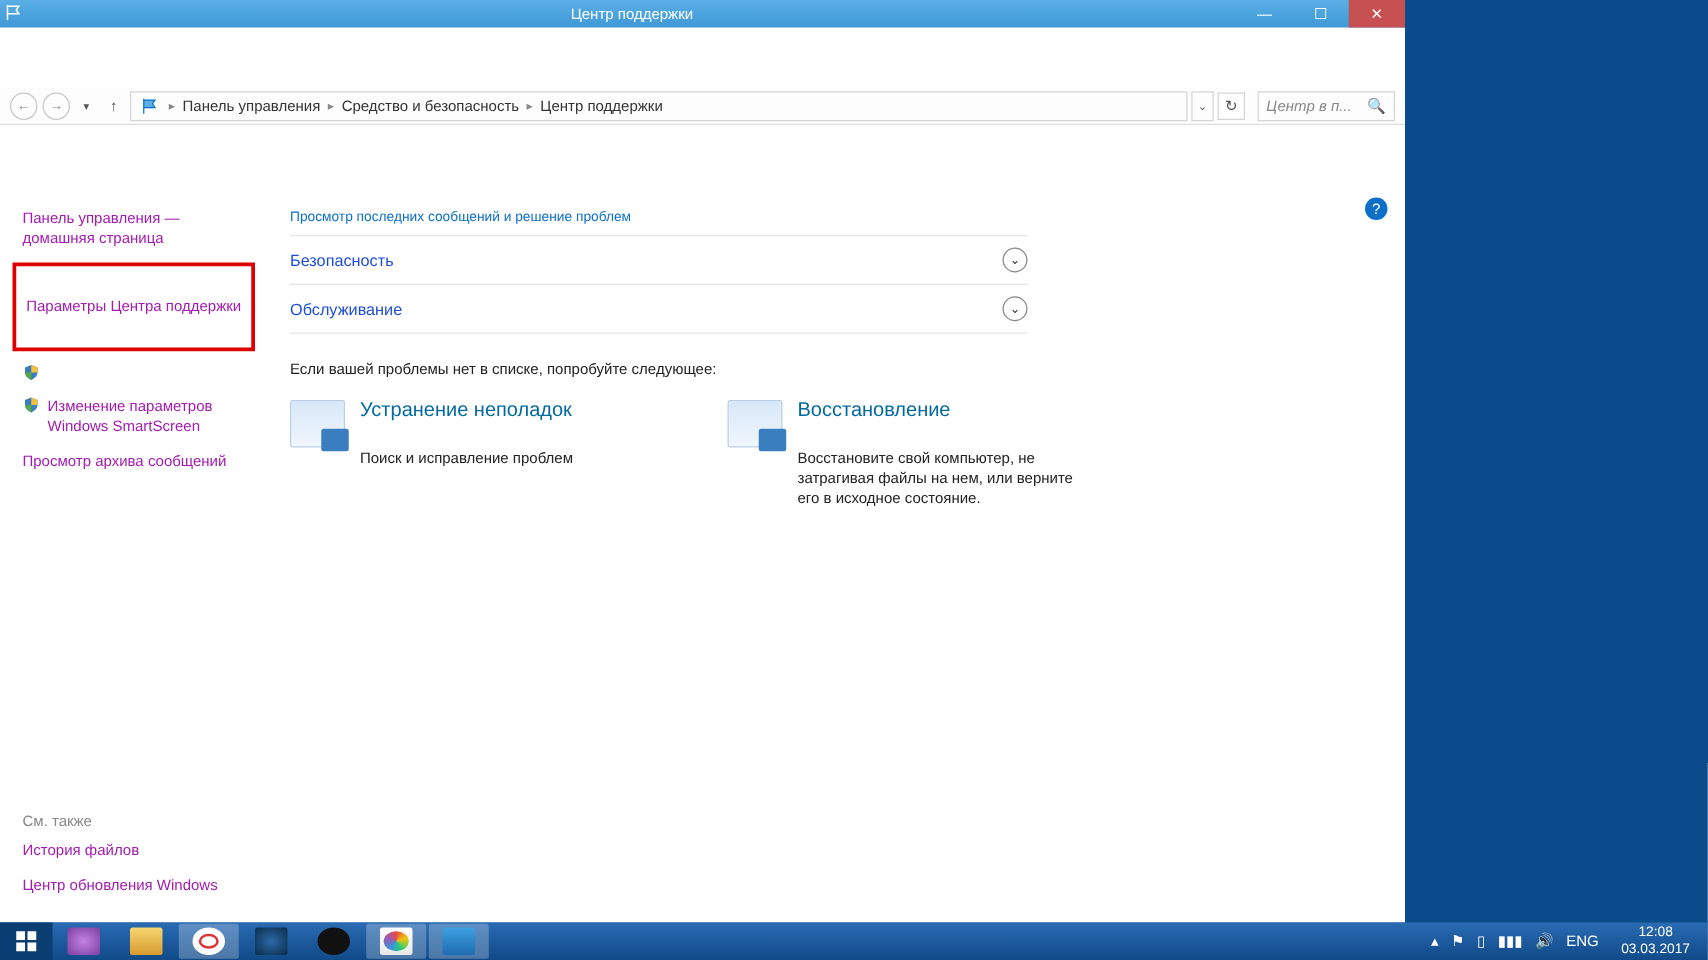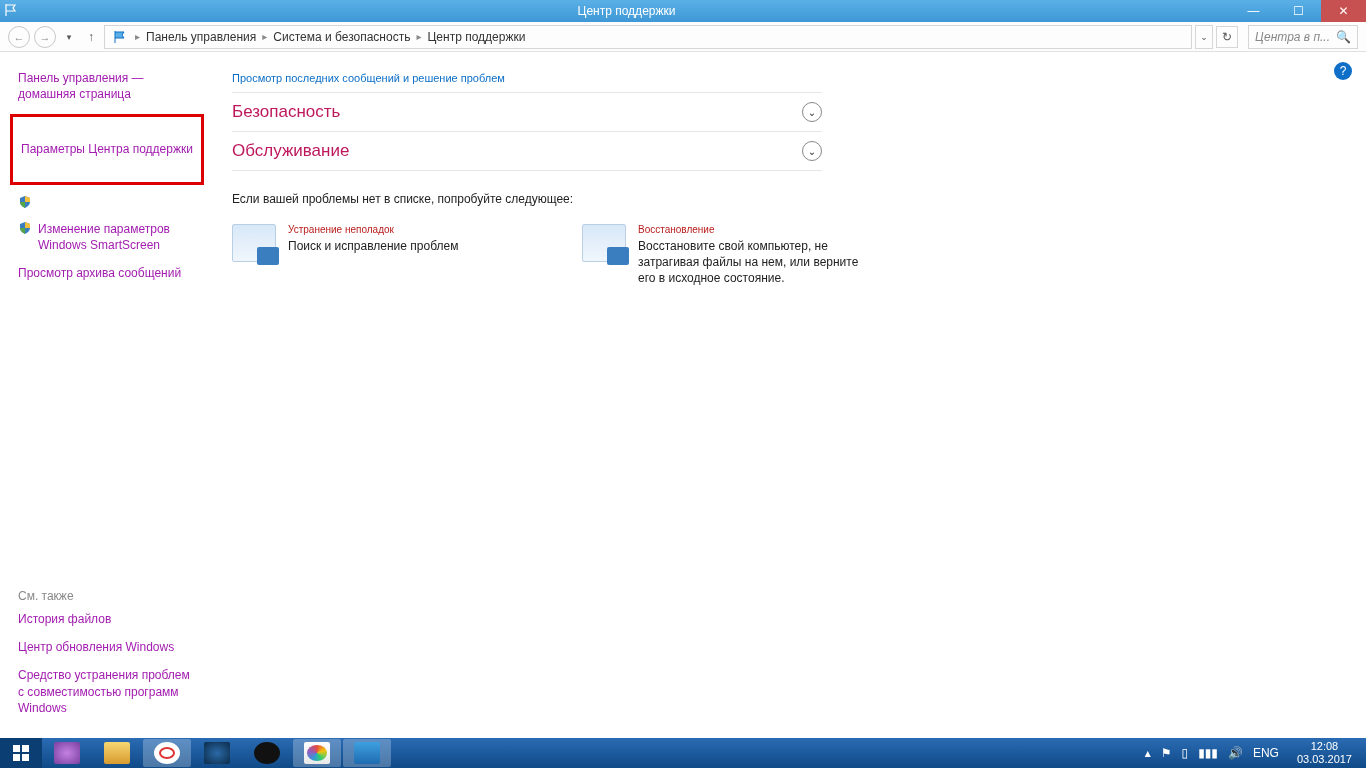--- a/index.html
+++ b/index.html
@@ -1,17 +1,17 @@
 <!DOCTYPE html>
 <html><head>
 <meta charset="utf-8">
 <style>
 * { box-sizing: border-box; margin: 0; padding: 0; font-family: "Segoe UI", Tahoma, sans-serif; }
 html, body { width: 1366px; height: 768px; overflow: hidden; background: #0b4d8c; }
-.window { width: 1366px; height: 738px; background: #fff; display: flex; flex-direction: column; }
+.window { width: 1124px; height: 738px; background: #fff; display: flex; flex-direction: column; gap: 48px; }
 
 
 .titlebar { height: 22px; background: linear-gradient(#5ab0e6, #3f98d6); display: flex; align-items: center; color: #fff; font-size: 12px; }
 .titlebar .flag { width: 22px; text-align: center; }
 .titlebar .title { flex: 1; text-align: center; }
 .titlebar .controls { display: flex; }
 .titlebar .ctrl { width: 45px; height: 22px; display: flex; align-items: center; justify-content: center; font-size: 12px; color: #fff; }
 .titlebar .ctrl.min, .titlebar .ctrl.max { background: rgba(255,255,255,0.0); }
 .titlebar .ctrl.close { background: #c75050; }
 
@@ -39,28 +39,28 @@
 .sidebar .highlighted { border: 3px solid #d00; padding: 24px 8px; margin: 0 -8px 10px -8px; }
 .sidebar .spacer { flex: 1; }
 .sidebar .seealso-title { color: #888; margin-bottom: 8px; }
 
 
 .content { flex: 1; padding: 20px 24px; position: relative; }
 .helpbtn { position: absolute; top: 10px; right: 14px; width: 18px; height: 18px; border-radius: 50%; background: #0d6fc7; color: #fff; font-size: 12px; display: flex; align-items: center; justify-content: center; }
 .content h1 { color: #0d6fc7; font-size: 11px; font-weight: 400; margin-bottom: 8px; }
 .content .sub { font-size: 12px; color: #222; margin-bottom: 24px; }
 .expander { border-top: 1px solid #e6e6e6; border-bottom: 1px solid #e6e6e6; height: 40px; display: flex; align-items: center; justify-content: space-between; width: 590px; margin-bottom: -1px; }
-.expander .etitle { color: #be185d; font-size: 17px; }
+.expander .etitle { color: #1d4ed8; font-size: 13px; }
 .expander .chev { width: 20px; height: 20px; border: 1px solid #888; border-radius: 50%; display: flex; align-items: center; justify-content: center; font-size: 10px; color: #333; }
 .notlisted { font-size: 12px; color: #222; margin-top: 22px; margin-bottom: 18px; }
 .cards { display: flex; gap: 60px; }
 .card { display: flex; gap: 12px; width: 290px; }
 .card .thumb { width: 44px; height: 38px; background: linear-gradient(#d8e8f8,#f0f6fc); border: 1px solid #b9cfe4; border-radius: 2px; flex-shrink: 0; position: relative; }
 .card .thumb::after { content: ""; position: absolute; right: -4px; bottom: -4px; width: 22px; height: 18px; background: #3b7ec0; border-radius: 2px; }
-.card .ctitle { color: #b91c1c; font-size: 10px; margin-bottom: 3px; }
+.card .ctitle { color: #0369a1; font-size: 16px; margin-bottom: 20px; }
 .card .cdesc { font-size: 12px; color: #222; line-height: 1.35; }
 
 
 .taskbar { width: 1366px; height: 30px; background: linear-gradient(#2a6bb3, #104a88); display: flex; align-items: center; color: #fff; font-size: 11px; }
 .taskbar .start { width: 42px; height: 30px; background: #0b3e73; display: flex; align-items: center; justify-content: center; }
 .taskbar .tbicon { width: 48px; height: 28px; margin: 0 1px; display: flex; align-items: center; justify-content: center; border-radius: 2px; }
 .taskbar .tbicon.active { background: rgba(255,255,255,0.25); }
 .taskbar .tbimg { width: 26px; height: 22px; border-radius: 2px; }
 .taskbar .tray { margin-left: auto; display: flex; align-items: center; gap: 10px; padding: 0 6px; }
 .taskbar .clock { text-align: center; line-height: 1.15; padding: 0 8px; }
@@ -94,28 +94,28 @@
     <div class="navup">↑</div>
     <div class="crumbs">
       <span class="addrflag">
         <svg width="14" height="14" viewBox="0 0 14 14">
             <path d="M2 1 L2 13 M2 2 L11 2 L9 5 L11 8 L2 8" stroke="#0d6fc7" fill="#5ab0e6" stroke-width="1"></path>
           </svg>
       </span>
       <span class="crumbsep">▸</span>
       <span class="crumb">Панель управления</span>
       <span class="crumbsep">▸</span>
-      <span class="crumb">Система и безопасность</span>
+      <span class="crumb">Средство и безопасность</span>
       <span class="crumbsep">▸</span>
       <span class="crumb">Центр поддержки</span>
     </div>
     <div class="crumbdrop" style="border:1px solid #d6d6d6;height:24px;line-height:22px;margin-left:-1px">⌄</div>
     <div class="refresh">↻</div>
     <div class="searchbox">
-      <span>Центра в п...</span>
+      <span>Центр в п...</span>
       <span class="mag">🔍</span>
     </div>
   </div>
 
   <div class="body">
 
     <div class="sidebar">
       <div class="link">Панель управления — домашняя страница</div>
 
       <div class="highlighted">
@@ -143,21 +143,20 @@
         <span>Изменение параметров Windows SmartScreen</span>
       </div>
 
       <div class="link">Просмотр архива сообщений</div>
 
       <div class="spacer"></div>
 
       <div class="seealso-title">См. также</div>
       <div class="link">История файлов</div>
       <div class="link">Центр обновления Windows</div>
-      <div class="link">Средство устранения проблем с совместимостью программ Windows</div>
     </div>
 
     <div class="content">
       <div class="helpbtn">?</div>
       <h1>Просмотр последних сообщений и решение проблем</h1>
 
       <div class="expander">
         <span class="etitle">Безопасность</span>
         <span class="chev">⌄</span>
       </div>

